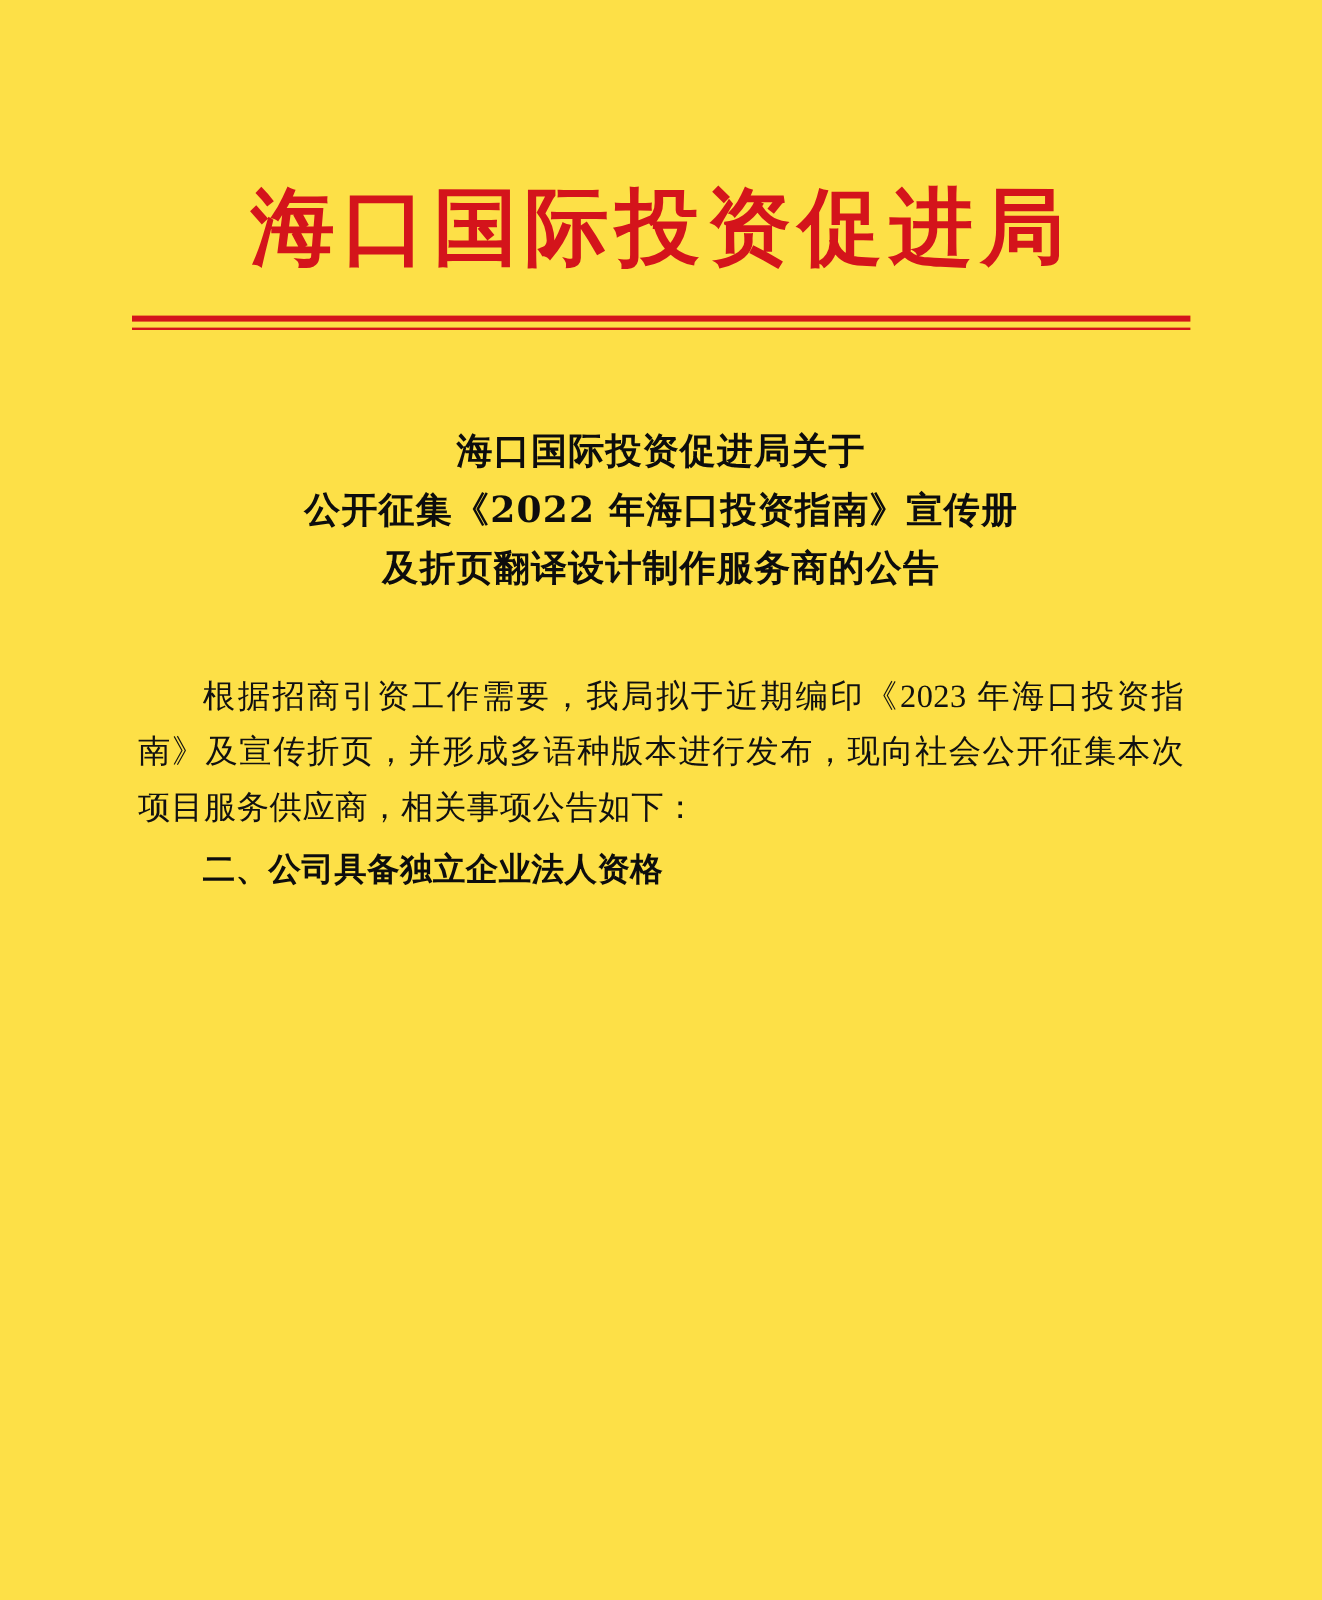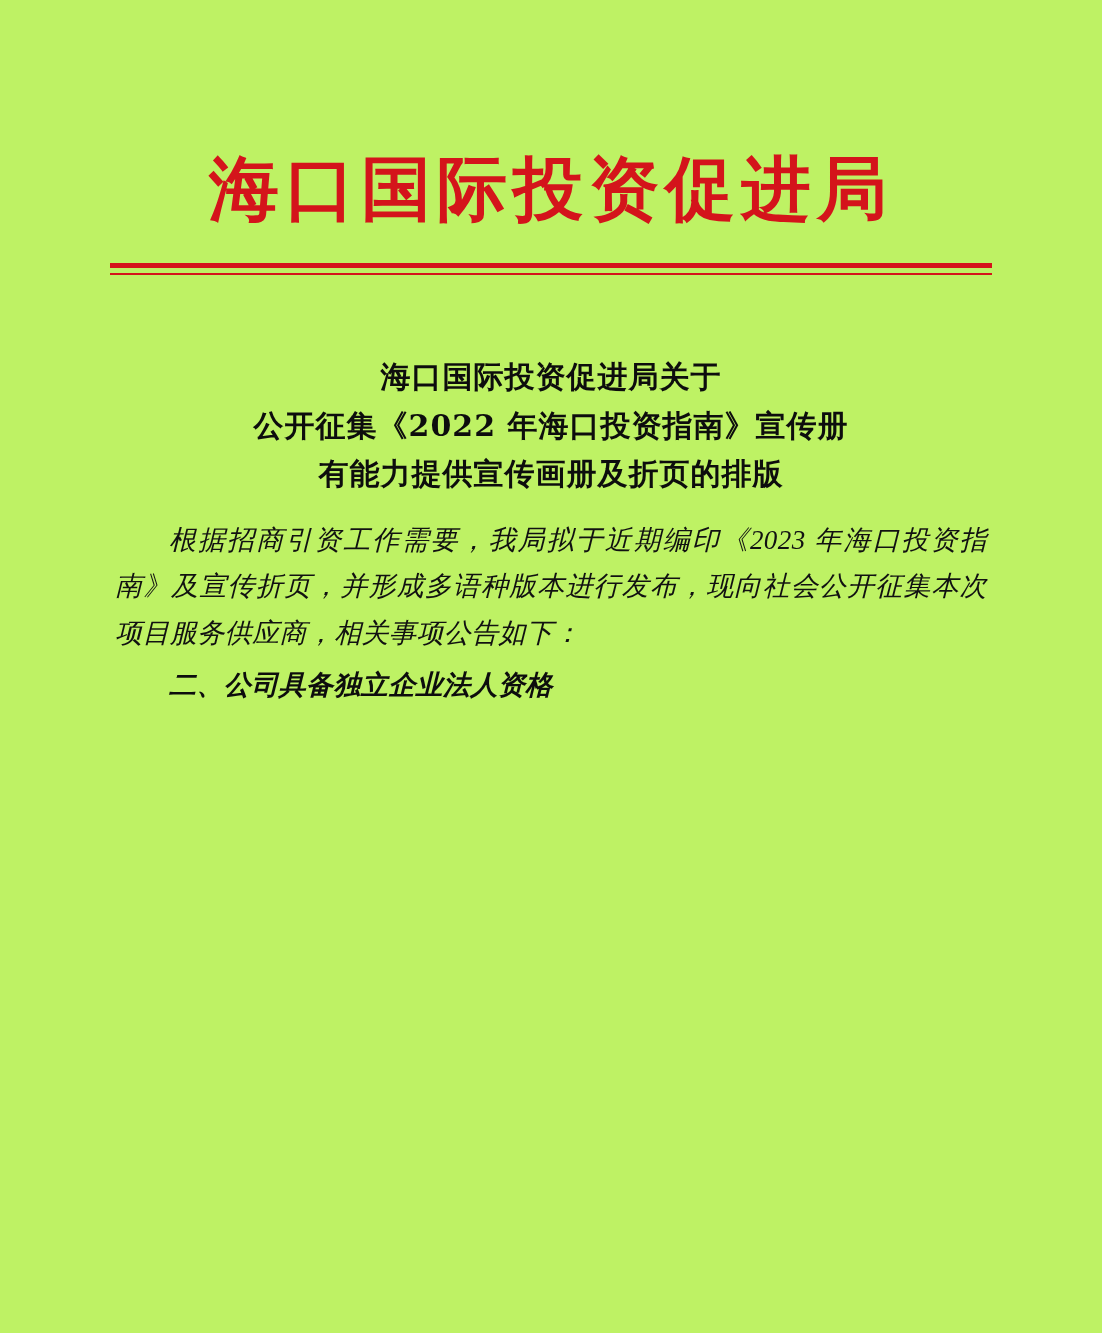--- a/index.html
+++ b/index.html
@@ -13,21 +13,21 @@
     font-family: "Liberation Serif", "DejaVu Serif", serif;
     color: #1a1a1a;
     overflow: hidden;
   }
   .page {
     position: relative;
     width: 1102px;
     height: 1333px;
     box-sizing: border-box;
     padding: 0;
-    background: #bef264;
+    background: #fde047;
   }
 
   
   .letterhead {
     padding-top: 150px;
     text-align: center;
   }
   .letterhead-title {
     font-family: "DejaVu Serif", "Liberation Serif", serif;
     font-weight: 700;
@@ -66,23 +66,22 @@
     color: #0d0d0d;
   }
   .doc-title .line {
     display: block;
     white-space: nowrap;
     text-align: center;
   }
 
   
   .body-wrap {
-    margin-top: 18px;
+    margin-top: 58px;
     padding: 0 115px;
-    font-style: italic;
   }
   p.para {
     margin: 0 0 2px 0;
     font-size: 27px;
     line-height: 1.72;
     text-align: justify;
     text-justify: inter-ideograph;
     text-indent: 2em;
     color: #111111;
     letter-spacing: 0.4px;
@@ -110,21 +109,21 @@
     <div class="letterhead-title">海口国际投资促进局</div>
     <div class="rule-wrap">
       <div class="rule-thick"></div>
       <div class="rule-thin"></div>
     </div>
   </div>
 
   <div class="doc-title">
     <span class="line">海口国际投资促进局关于</span>
     <span class="line">公开征集《2022 年海口投资指南》宣传册</span>
-    <span class="line">有能力提供宣传画册及折页的排版</span>
+    <span class="line">及折页翻译设计制作服务商的公告</span>
   </div>
 
   <div class="body-wrap">
 
     <p class="para">根据招商引资工作需要，我局拟于近期编印《2023 年海口投资指南》及宣传折页，并形成多语种版本进行发布，现向社会公开征集本次项目服务供应商，相关事项公告如下：</p>
 
 
 
 
     <h2 class="section">二、公司具备独立企业法人资格</h2>

